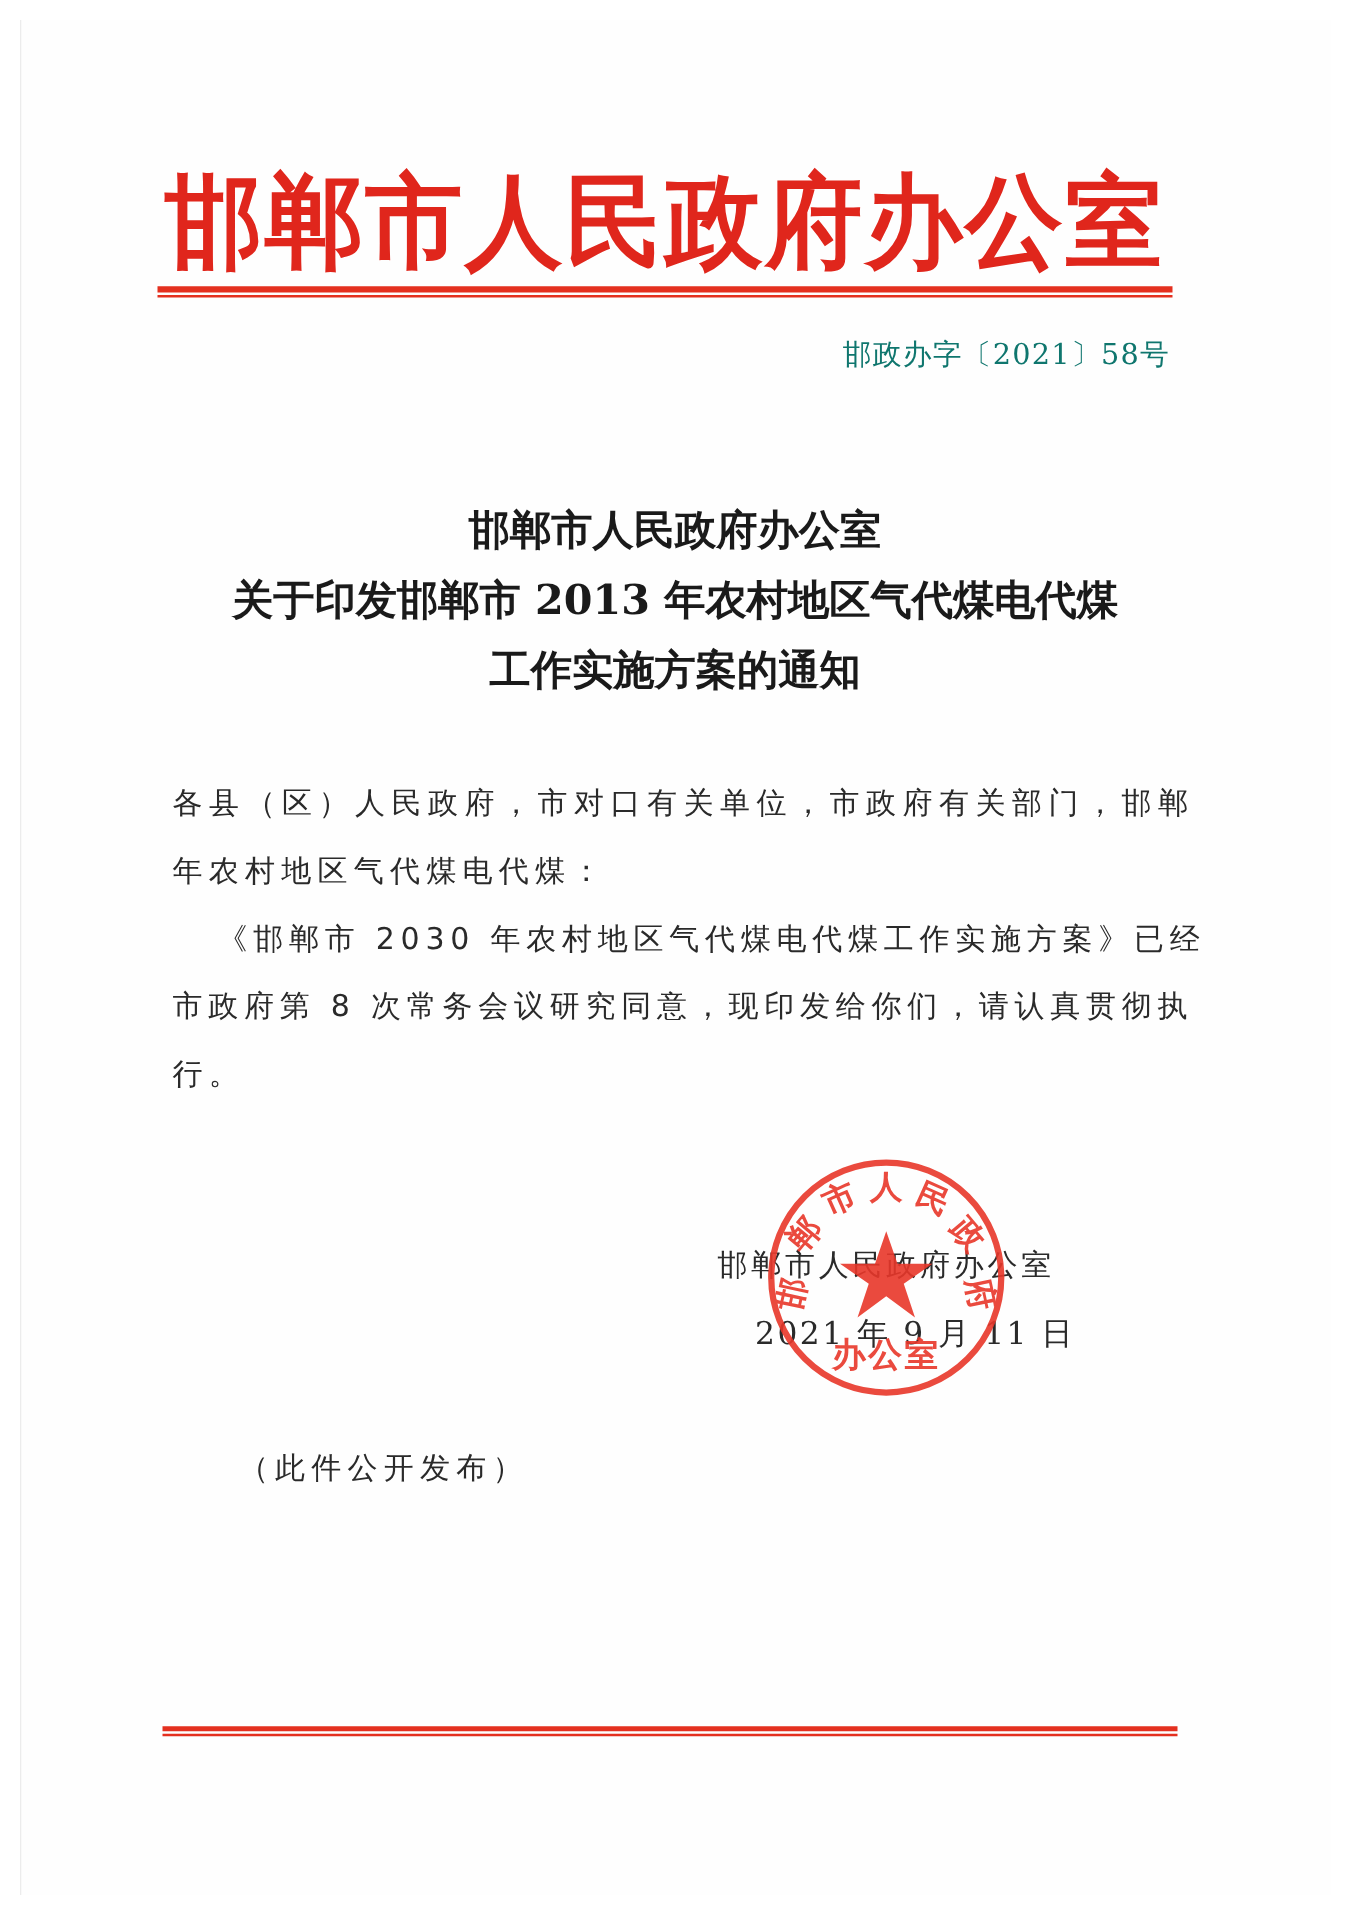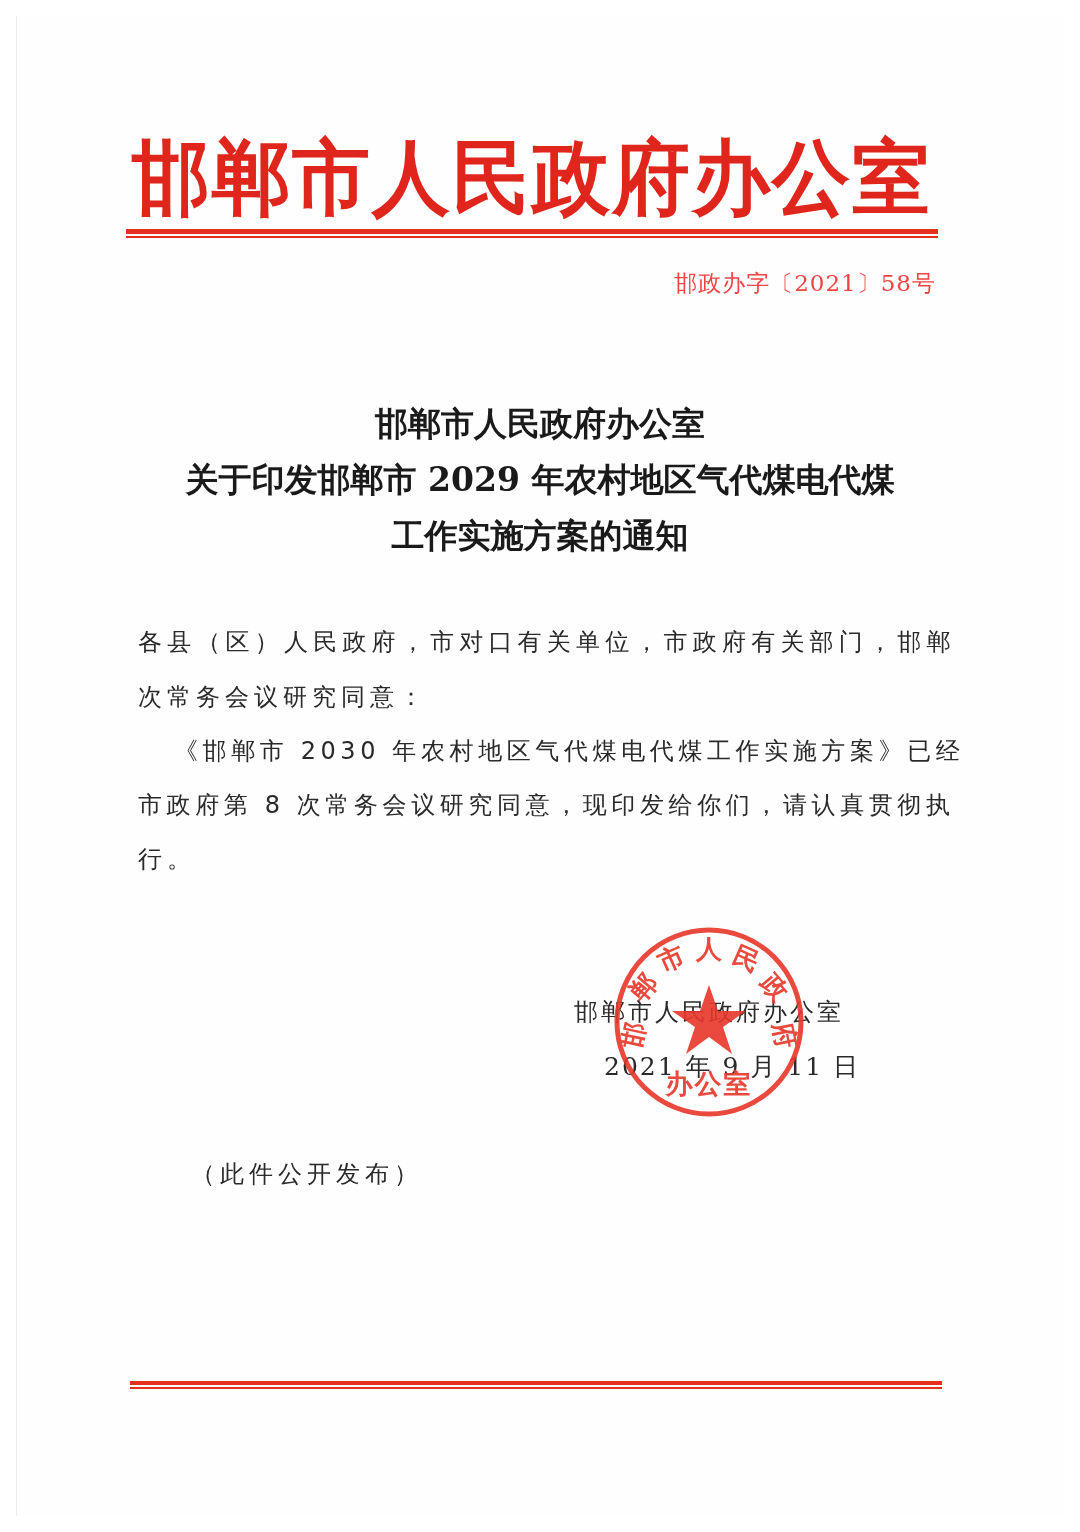--- a/index.html
+++ b/index.html
@@ -29,21 +29,21 @@
     letter-spacing: 2px;
     transform: scaleY(1.05);
     white-space: nowrap;
   }
   .rule-thick { background: #e4301f; }
   .rule-thin { background: #e4301f; }
 
   .docno {
     right: 144px; top: 268px;
     font-size: 23px; letter-spacing: 1px;
-    color: #ef4444;
+    color: #0f766e;
     white-space: nowrap;
   }
 
   .title {
     left: 100px; width: 880px; text-align: center;
     font-weight: bold; font-size: 33px; color: #1a1a1a;
     white-space: nowrap;
   }
 
   .body-text {
@@ -80,25 +80,25 @@
 
 <div class="page"></div>
 
 <div class="abs masthead">邯郸市人民政府办公室</div>
 <div class="abs rule-thick" style="left:126px; top:229px; width:812px; height:5px;"></div>
 <div class="abs rule-thin" style="left:126px; top:236px; width:812px; height:2px;"></div>
 
 <div class="abs docno">邯政办字〔2021〕58号</div>
 
 <div class="abs title" style="top:402px;">邯郸市人民政府办公室</div>
-<div class="abs title" style="top:458px;">关于印发邯郸市 2029 年农村地区气代煤电代煤</div>
+<div class="abs title" style="top:458px;">关于印发邯郸市 2013 年农村地区气代煤电代煤</div>
 <div class="abs title" style="top:514px;text-align:center;">工作实施方案的通知</div>
 
 <div class="abs body-text" style="left:138px; top:626px; letter-spacing:5.2px;">各县（区）人民政府，市对口有关单位，市政府有关部门，邯郸</div>
-<div class="abs body-text" style="left:138px; top:681px;">次常务会议研究同意：</div>
+<div class="abs body-text" style="left:138px; top:681px;">年农村地区气代煤电代煤：</div>
 <div class="abs body-text" style="left:174px; top:735px; letter-spacing:4.6px;">《邯郸市 2030 年农村地区气代煤电代煤工作实施方案》已经</div>
 <div class="abs body-text" style="left:138px; top:789px; letter-spacing:4.6px;">市政府第 8 次常务会议研究同意，现印发给你们，请认真贯彻执</div>
 <div class="abs body-text" style="left:138px; top:843px;">行。</div>
 
 <div class="abs signer">邯郸市人民政府办公室</div>
 <div class="abs sign-date">2021 年 9 月 11 日</div>
 
 <svg class="abs seal" viewBox="0 0 194 194" style="opacity:0.9;">
   <circle cx="97" cy="97" r="92" fill="none" stroke="#e8372a" stroke-width="5"></circle>
   <g>

